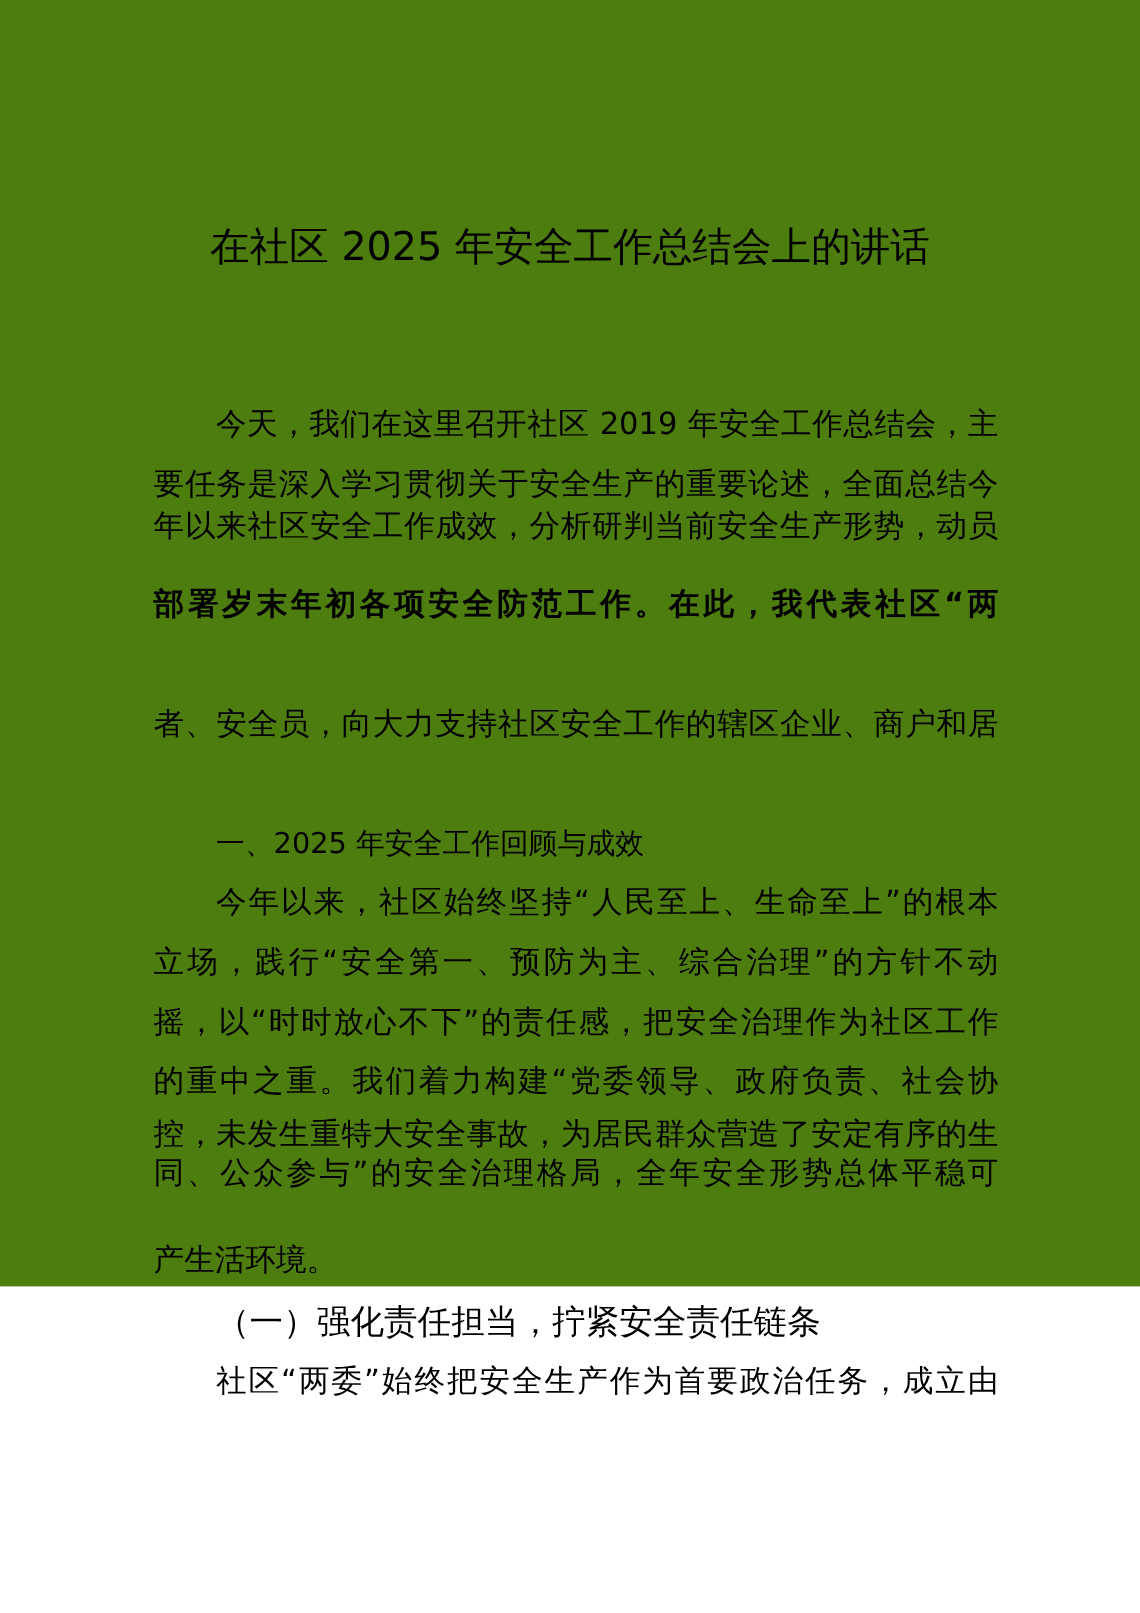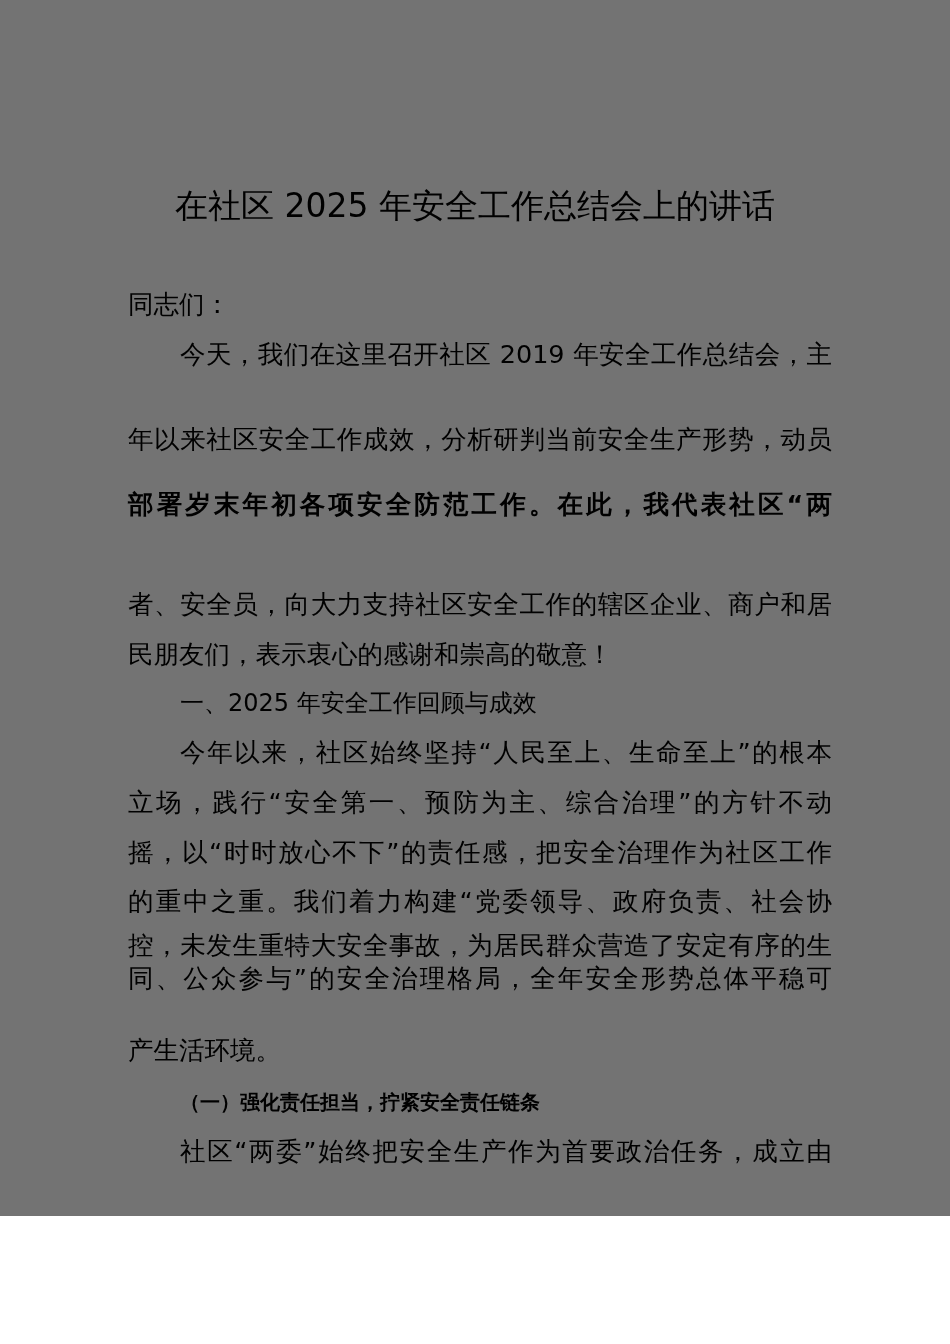--- a/index.html
+++ b/index.html
@@ -13,22 +13,22 @@
       position: relative;
       overflow: hidden;
       font-family: "DejaVu Sans", sans-serif;
       color: #000000;
     }
     .page {
       position: absolute;
       left: 0;
       top: 0;
       width: 950px;
-      height: 1216px;
-      background: #737373;
+      height: 1072px;
+      background: #4d7c0f;
     }
     .title {
       position: absolute;
       left: 0;
       width: 950px;
       top: 180px;
       text-align: center;
       font-size: 33px;
       line-height: 52px;
       letter-spacing: 0px;
@@ -55,40 +55,39 @@
     .heading1 {
       position: absolute;
       left: 180px;
       font-size: 24px;
       line-height: 34px;
       white-space: nowrap;
     }
     .heading2 {
       position: absolute;
       left: 180px;
-      font-size: 20px;
-      font-weight: bold;
+      font-size: 28px;
+      font-weight: normal;
       line-height: 34px;
       white-space: nowrap;
     }
   </style>
 </head>
 <body>
 
 <div class="page">
 
   <div class="title" style="top:180px;">在社区 2025 年安全工作总结会上的讲话</div>
 
-  <div class="line last" style="top:287px;">同志们：</div>
 
   <div class="line indent" style="top:337px;">今天，我们在这里召开社区 2019 年安全工作总结会，主</div>
+  <div class="line" style="top:387px;">要任务是深入学习贯彻关于安全生产的重要论述，全面总结今</div>
   <div class="line" style="top:422px;">年以来社区安全工作成效，分析研判当前安全生产形势，动员</div>
   <div class="line" style="top:487px;font-weight:bold;">部署岁末年初各项安全防范工作。在此，我代表社区“两</div>
   <div class="line" style="top:587px;">者、安全员，向大力支持社区安全工作的辖区企业、商户和居</div>
-  <div class="line last" style="top:637px;">民朋友们，表示衷心的感谢和崇高的敬意！</div>
 
   <div class="heading1" style="top:686px;">一、2025 年安全工作回顾与成效</div>
 
   <div class="line indent" style="top:735px;">今年以来，社区始终坚持“人民至上、生命至上”的根本</div>
   <div class="line" style="top:785px;">立场，践行“安全第一、预防为主、综合治理”的方针不动</div>
   <div class="line" style="top:835px;">摇，以“时时放心不下”的责任感，把安全治理作为社区工作</div>
   <div class="line" style="top:884px;">的重中之重。我们着力构建“党委领导、政府负责、社会协</div>
   <div class="line" style="top:933px;margin-top:28px;">同、公众参与”的安全治理格局，全年安全形势总体平稳可</div>
   <div class="line" style="top:928px;">控，未发生重特大安全事故，为居民群众营造了安定有序的生</div>
   <div class="line last" style="top:1033px;">产生活环境。</div>

